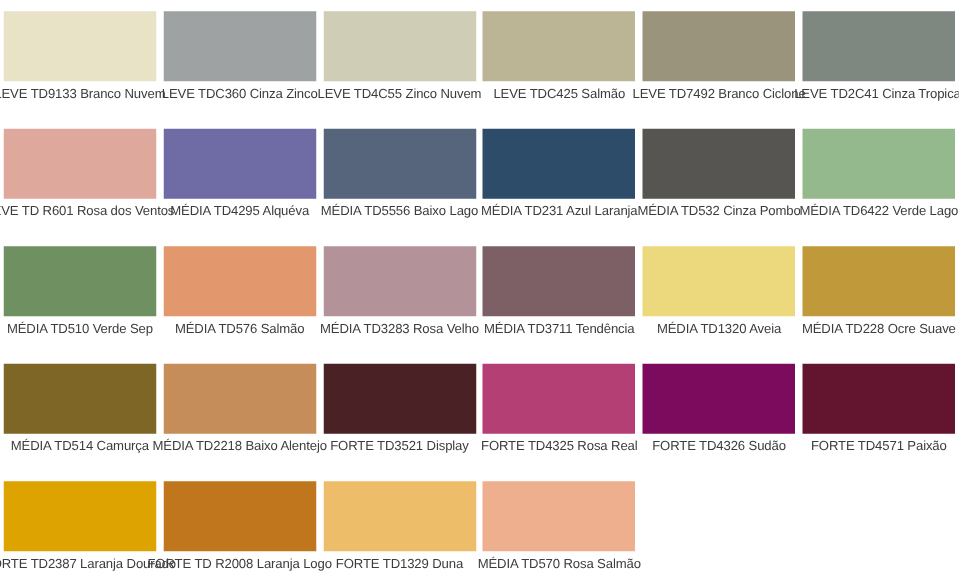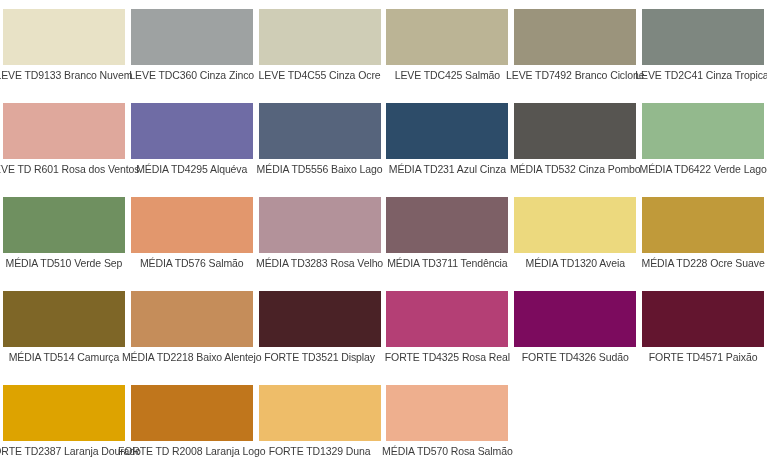--- a/index.html
+++ b/index.html
@@ -57,21 +57,21 @@
     <div class="swatch-cell">
       <div class="swatch-chip" style="background-color: rgb(232, 226, 198);"></div>
       <div class="swatch-label">LEVE TD9133 Branco Nuvem</div>
     </div>
     <div class="swatch-cell">
       <div class="swatch-chip" style="background-color: rgb(158, 162, 162);"></div>
       <div class="swatch-label">LEVE TDC360 Cinza Zinco</div>
     </div>
     <div class="swatch-cell">
       <div class="swatch-chip" style="background-color: rgb(207, 205, 182);"></div>
-      <div class="swatch-label">LEVE TD4C55 Cinza Ocre</div>
+      <div class="swatch-label">LEVE TD4C55 Zinco Nuvem</div>
     </div>
     <div class="swatch-cell">
       <div class="swatch-chip" style="background-color: rgb(187, 180, 149);"></div>
       <div class="swatch-label">LEVE TDC425 Salmão</div>
     </div>
     <div class="swatch-cell">
       <div class="swatch-chip" style="background-color: rgb(155, 148, 124);"></div>
       <div class="swatch-label">LEVE TD7492 Branco Ciclone</div>
     </div>
     <div class="swatch-cell">
@@ -85,21 +85,21 @@
     <div class="swatch-cell">
       <div class="swatch-chip" style="background-color: rgb(111, 108, 165);"></div>
       <div class="swatch-label">MÉDIA TD4295 Alquéva</div>
     </div>
     <div class="swatch-cell">
       <div class="swatch-chip" style="background-color: rgb(86, 100, 124);"></div>
       <div class="swatch-label">MÉDIA TD5556 Baixo Lago</div>
     </div>
     <div class="swatch-cell">
       <div class="swatch-chip" style="background-color: rgb(45, 76, 105);"></div>
-      <div class="swatch-label">MÉDIA TD231 Azul Cinza</div>
+      <div class="swatch-label">MÉDIA TD231 Azul Laranja</div>
     </div>
     <div class="swatch-cell">
       <div class="swatch-chip" style="background-color: rgb(87, 85, 81);"></div>
       <div class="swatch-label">MÉDIA TD532 Cinza Pombo</div>
     </div>
     <div class="swatch-cell">
       <div class="swatch-chip" style="background-color: rgb(147, 185, 141);"></div>
       <div class="swatch-label">MÉDIA TD6422 Verde Lago</div>
     </div>
     <div class="swatch-cell">

